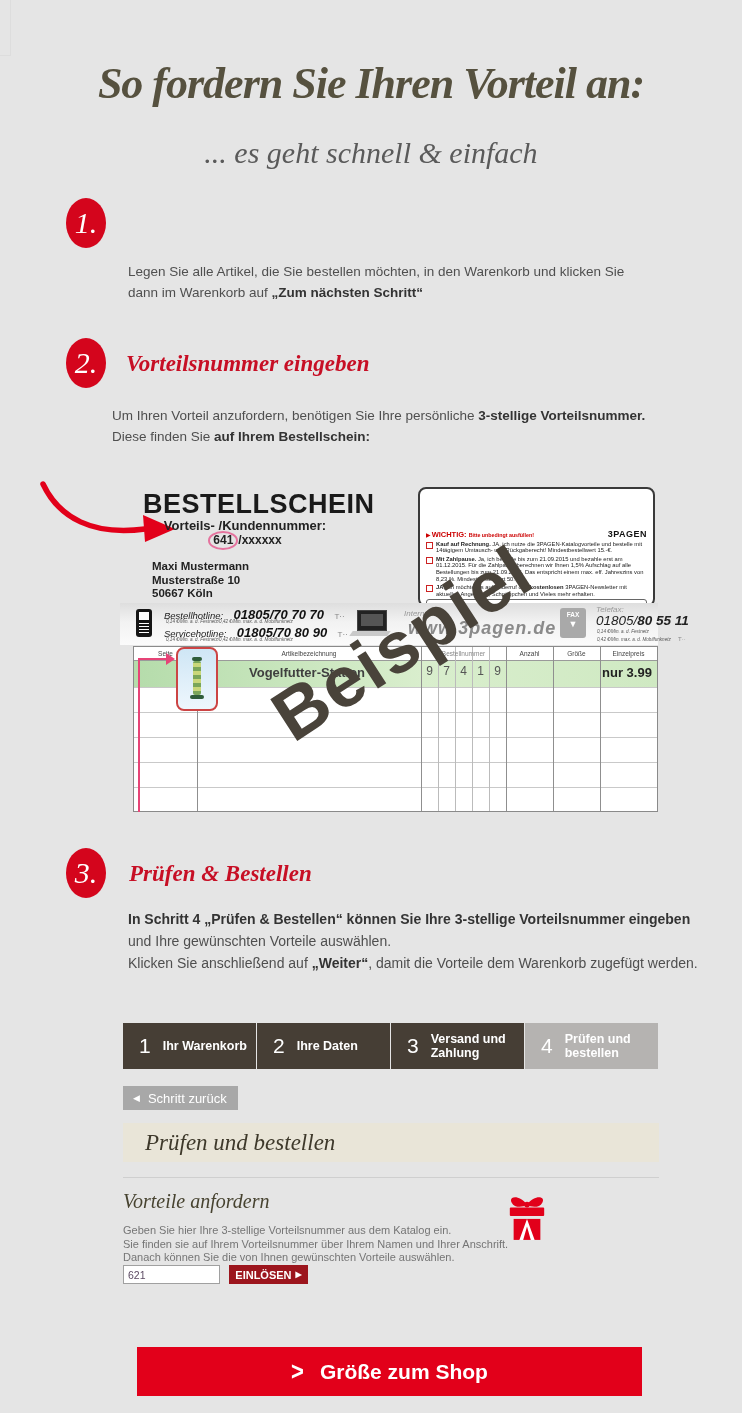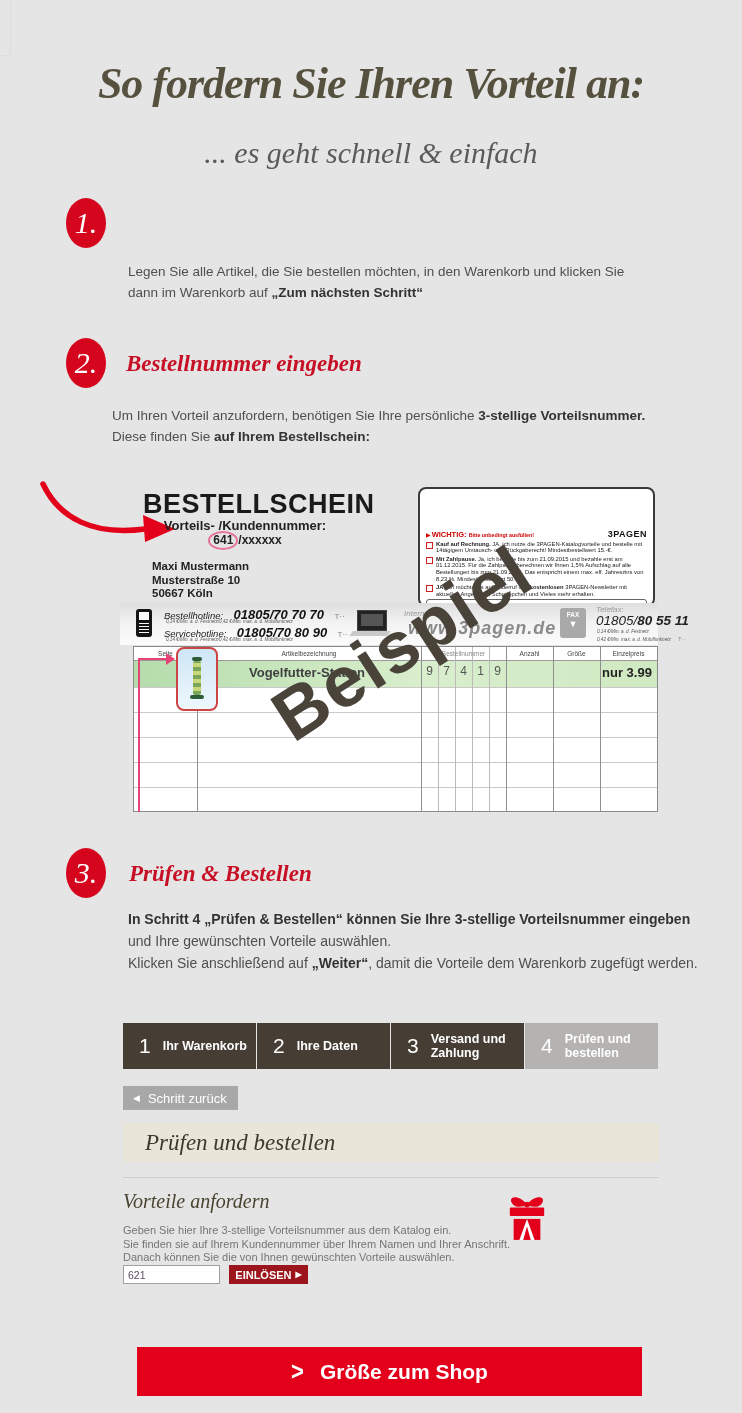--- a/index.html
+++ b/index.html
@@ -157,21 +157,21 @@
       <span>1.</span>
     </div>
   <div id="body1" class="abs step-body">
     <div>Legen Sie alle Artikel, die Sie bestellen möchten, in den Warenkorb und klicken Sie</div>
     <div><span>dann im Warenkorb auf </span><b>„Zum nächsten Schritt“</b></div>
   </div>
 
   <div id="circle2" class="abs step-circle">
       <span>2.</span>
     </div>
-  <div id="heading2" class="abs step-heading">Bestellnummer eingeben</div>
+  <div id="heading2" class="abs step-heading">Vorteilsnummer eingeben</div>
   <div id="body2" class="abs step-body">
     <div><span>Um Ihren Vorteil anzufordern, benötigen Sie Ihre persönliche </span><b>3-stellige Vorteilsnummer.</b></div>
     <div><span>Diese finden Sie </span><b>auf Ihrem Bestellschein:</b></div>
   </div>
 
   <svg id="bs-arrow" class="abs" width="150" height="78" viewBox="0 0 150 78">
     <path d="M10,8 C26,42 60,60 112,53" stroke="#e2001a" stroke-width="5.5" fill="none" stroke-linecap="round"></path>
     <polygon points="110,39 142,53 112,66" fill="#e2001a"></polygon>
   </svg>
 
@@ -331,21 +331,21 @@
     <span class="arr">◀</span>
     <span>Schritt zurück</span>
   </div>
 
   <div id="section-title" class="abs">Prüfen und bestellen</div>
   <div id="divider" class="abs"></div>
   <div id="subsection-title" class="abs">Vorteile anfordern</div>
 
   <div id="instructions" class="abs">
     <div>Geben Sie hier Ihre 3-stellige Vorteilsnummer aus dem Katalog ein.</div>
-    <div>Sie finden sie auf Ihrem Kundennummer über Ihrem Namen und Ihrer Anschrift.</div>
+    <div>Sie finden sie auf Ihrem Vorteilsnummer über Ihrem Namen und Ihrer Anschrift.</div>
     <div>Danach können Sie die von Ihnen gewünschten Vorteile auswählen.</div>
   </div>
 
   <svg id="gift" class="abs" width="42" height="50" viewBox="0 0 44 52">
     <path d="M22,13 C14,2 2,4 6,11 C9,17 18,16 22,13 Z" fill="#e2001a"></path>
     <path d="M22,13 C30,2 42,4 38,11 C35,17 26,16 22,13 Z" fill="#e2001a"></path>
     <circle cx="22" cy="13" r="3" fill="#e2001a"></circle>
     <rect x="4" y="16" width="36" height="9" rx="1" fill="#e2001a"></rect>
     <rect x="8" y="28" width="28" height="22" fill="#e2001a"></rect>
     <polygon points="22,28 14,50 18,50 22,36 26,50 30,50" fill="#fff"></polygon>

